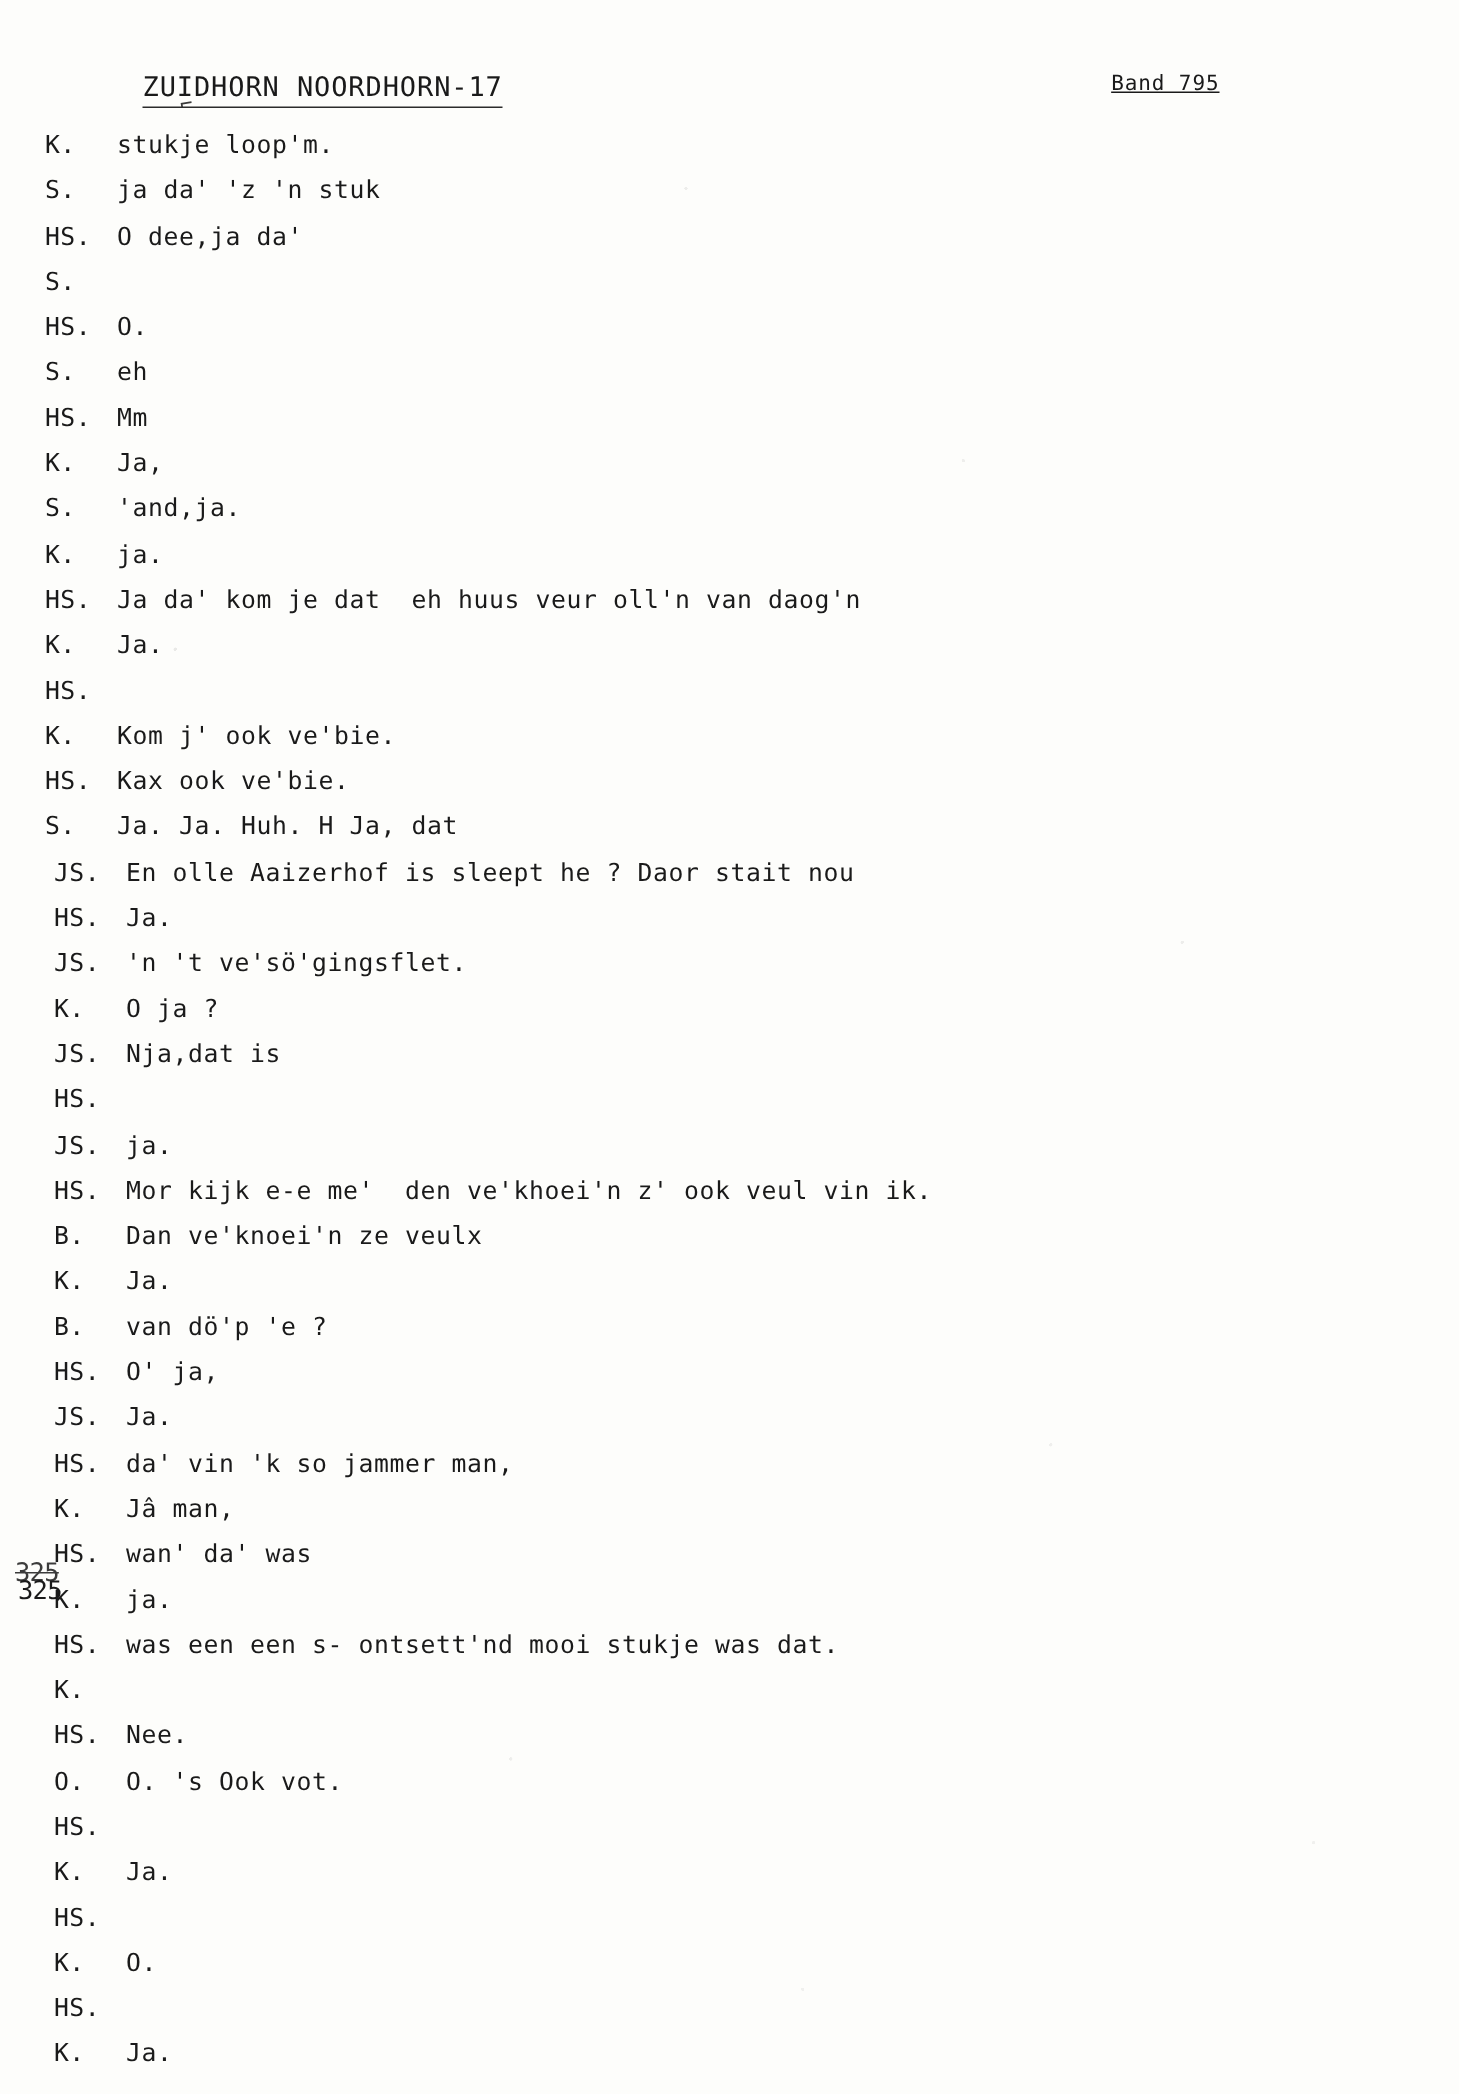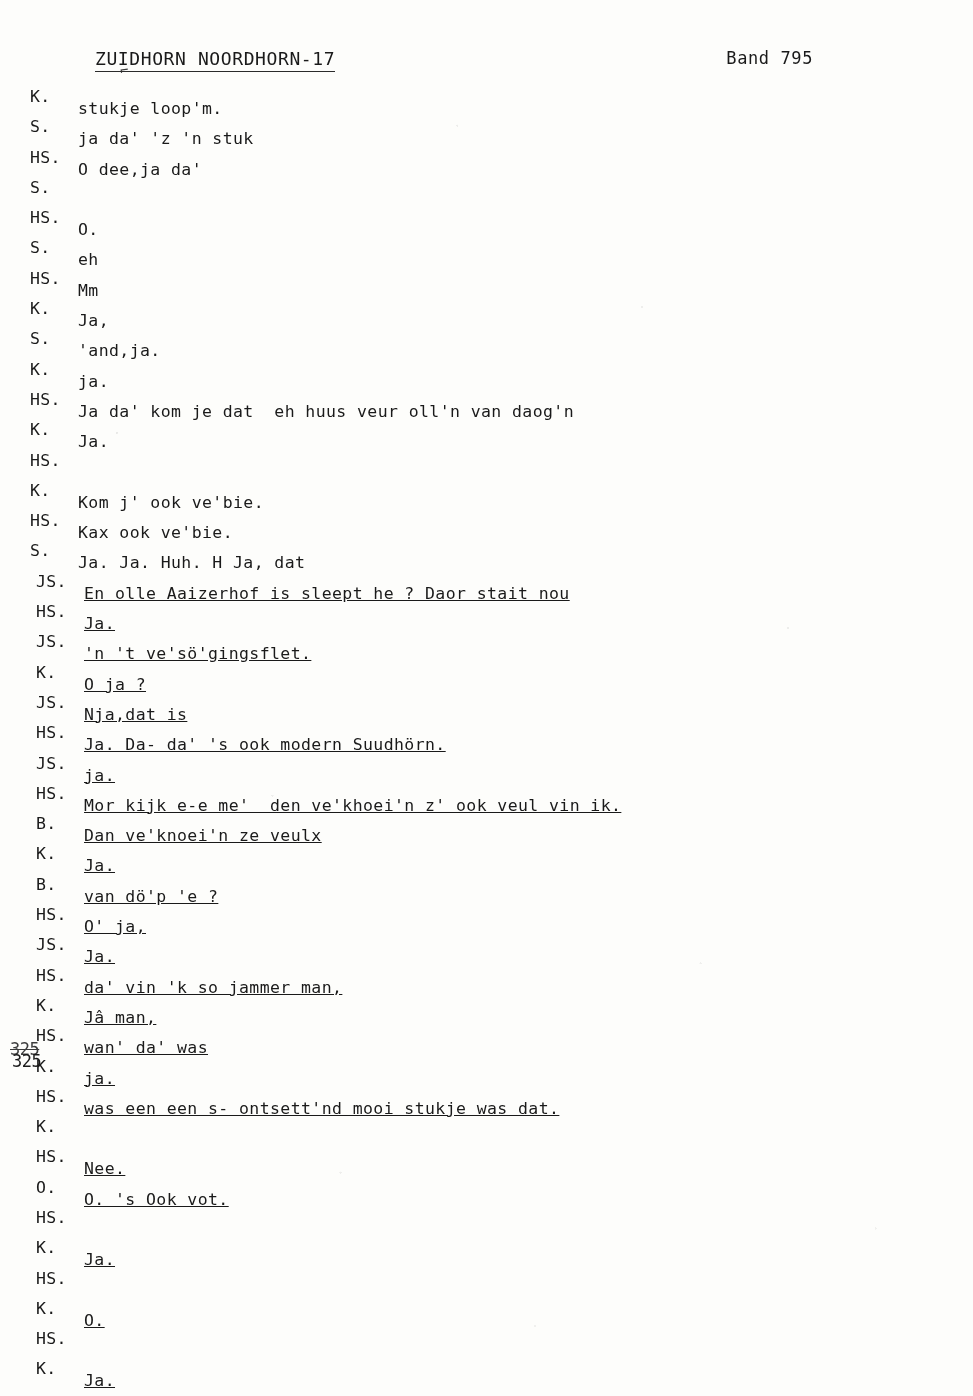--- a/index.html
+++ b/index.html
@@ -53,23 +53,24 @@
     font-size: 18px;
     letter-spacing: .6px;
     border-bottom: 1.4px solid #2b2b2b;
     padding-bottom: 2px;
     white-space: nowrap;
   }
   .band-label {
     position: absolute;
     right: 160px;
     top: 0;
-    font-size: 17px;
+    font-size: 14px;
     letter-spacing: .6px;
     white-space: nowrap;
+    text-decoration: underline;
   }
   .corner-mark {
     position: absolute;
     left: 120px;
     top: 14px;
     font-size: 14px;
     color: #3a3a3a;
     transform: rotate(-8deg);
   }
 
@@ -91,25 +92,25 @@
     position: absolute;
     left: 30px;
     top: 0;
     width: 46px;
     text-align: left;
     letter-spacing: .3px;
   }
   .utt {
     position: absolute;
     left: 78px;
-    top: 12px;
+    top: 0;
     letter-spacing: .4px;
   }
   .line.ind .spk { left: 36px; }
-  .line.ind .utt { left: 84px; text-decoration: underline; }
+  .line.ind .utt { left: 84px; }
 
   
   .page-number {
     position: absolute;
     left: 10px;
     top: 1040px;
     font-size: 17px;
     letter-spacing: -.5px;
     line-height: 18px;
   }
@@ -158,21 +159,21 @@
       <div class="line"><span class="spk">K.</span><span class="utt">Ja.</span></div>
       <div class="line"><span class="spk">HS.</span></div>
       <div class="line"><span class="spk">K.</span><span class="utt">Kom j' ook ve'bie.</span></div>
       <div class="line"><span class="spk">HS.</span><span class="utt">Kax ook ve'bie.</span></div>
       <div class="line"><span class="spk">S.</span><span class="utt">Ja. Ja. Huh. H Ja, dat</span></div>
       <div class="line ind"><span class="spk">JS.</span><span class="utt">En olle Aaizerhof is sleept he ? Daor stait nou</span></div>
       <div class="line ind"><span class="spk">HS.</span><span class="utt">Ja.</span></div>
       <div class="line ind"><span class="spk">JS.</span><span class="utt">'n 't ve'sö'gingsflet.</span></div>
       <div class="line ind"><span class="spk">K.</span><span class="utt">O ja ?</span></div>
       <div class="line ind"><span class="spk">JS.</span><span class="utt">Nja,dat is</span></div>
-      <div class="line ind"><span class="spk">HS.</span><span class="utt">Ja. Da- da' 's ook modern Suudhörn.</span></div>
+      <div class="line ind"><span class="spk">HS.</span></div>
       <div class="line ind"><span class="spk">JS.</span><span class="utt">ja.</span></div>
       <div class="line ind"><span class="spk">HS.</span><span class="utt">Mor kijk e-e me'  den ve'khoei'n z' ook veul vin ik.</span></div>
       <div class="line ind"><span class="spk">B.</span><span class="utt">Dan ve'knoei'n ze veulx</span></div>
       <div class="line ind"><span class="spk">K.</span><span class="utt">Ja.</span></div>
       <div class="line ind"><span class="spk">B.</span><span class="utt">van dö'p 'e ?</span></div>
       <div class="line ind"><span class="spk">HS.</span><span class="utt">O' ja,</span></div>
       <div class="line ind"><span class="spk">JS.</span><span class="utt">Ja.</span></div>
       <div class="line ind"><span class="spk">HS.</span><span class="utt">da' vin 'k so jammer man,</span></div>
       <div class="line ind"><span class="spk">K.</span><span class="utt">Jâ man,</span></div>
       <div class="line ind"><span class="spk">HS.</span><span class="utt">wan' da' was</span></div>

